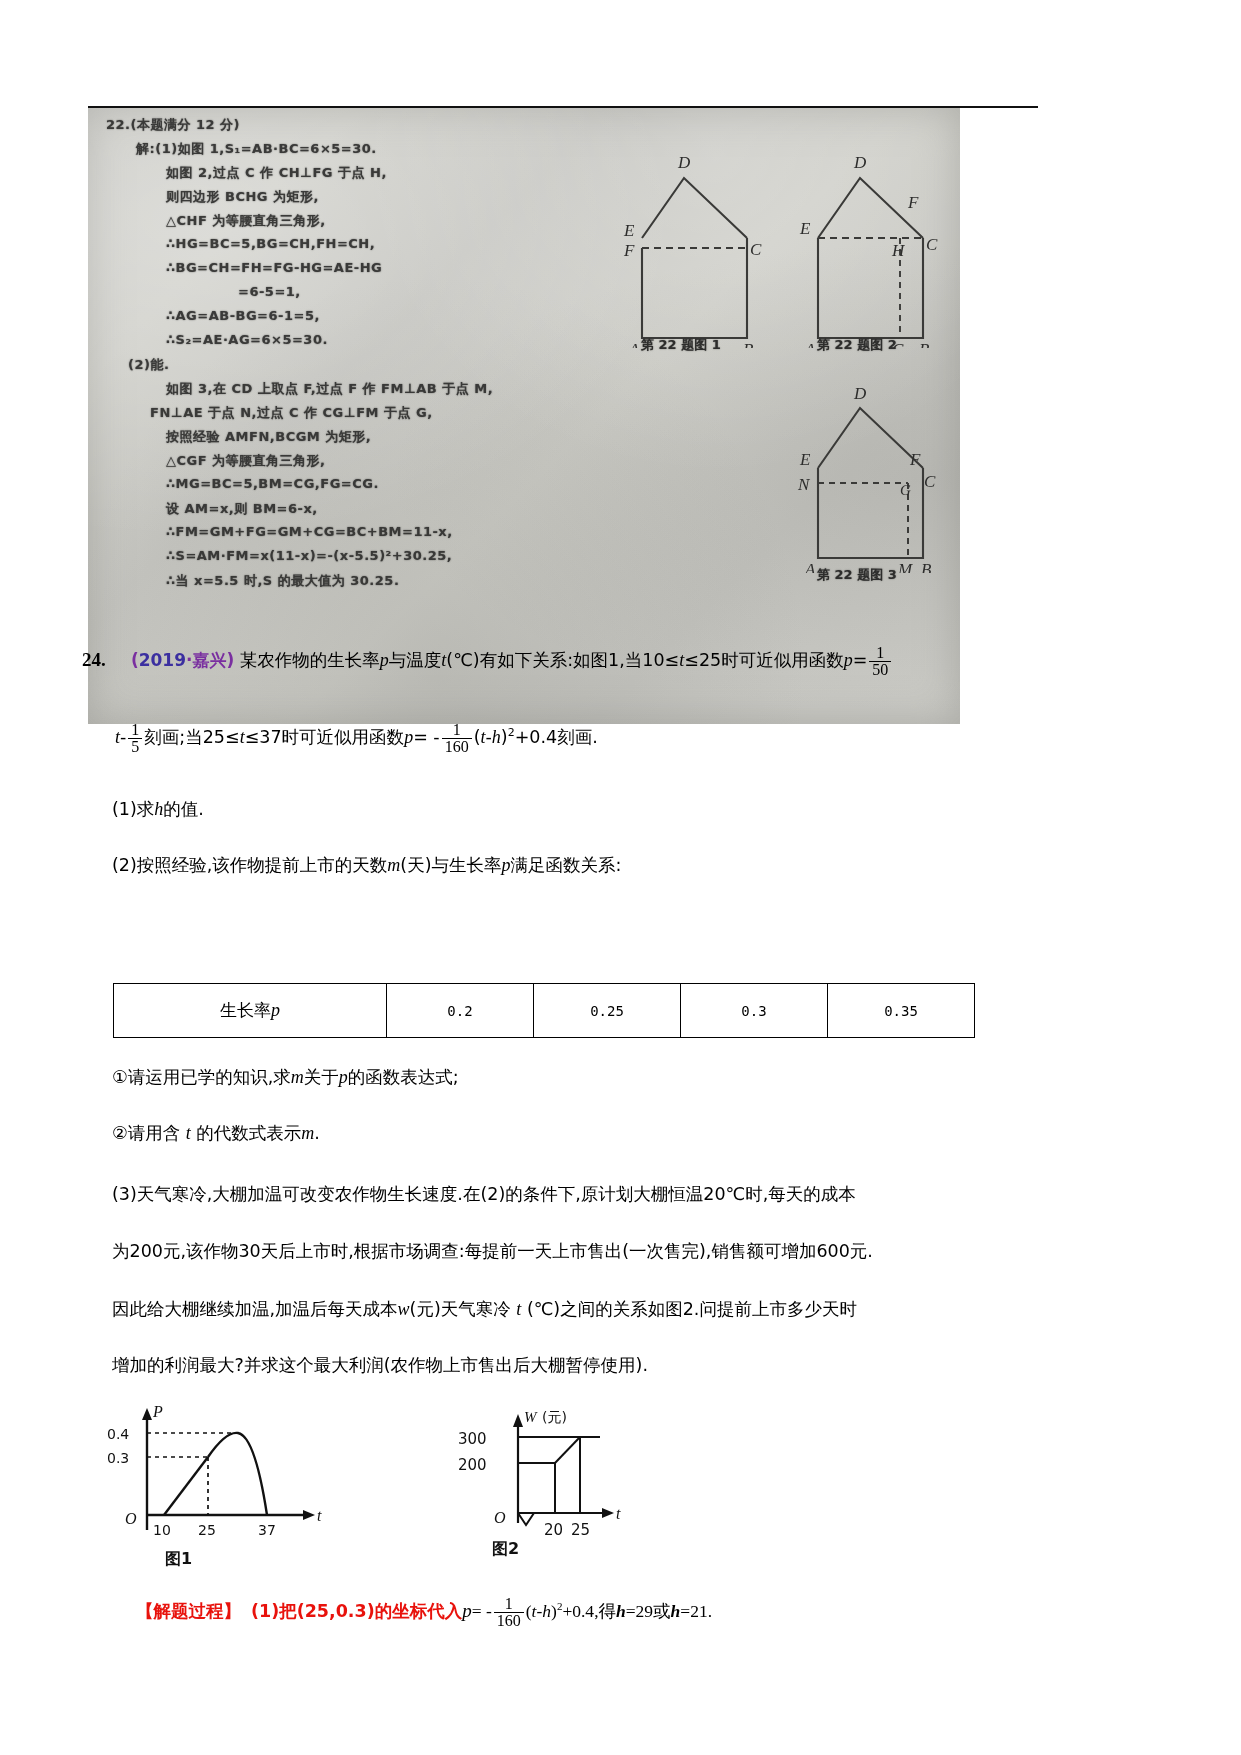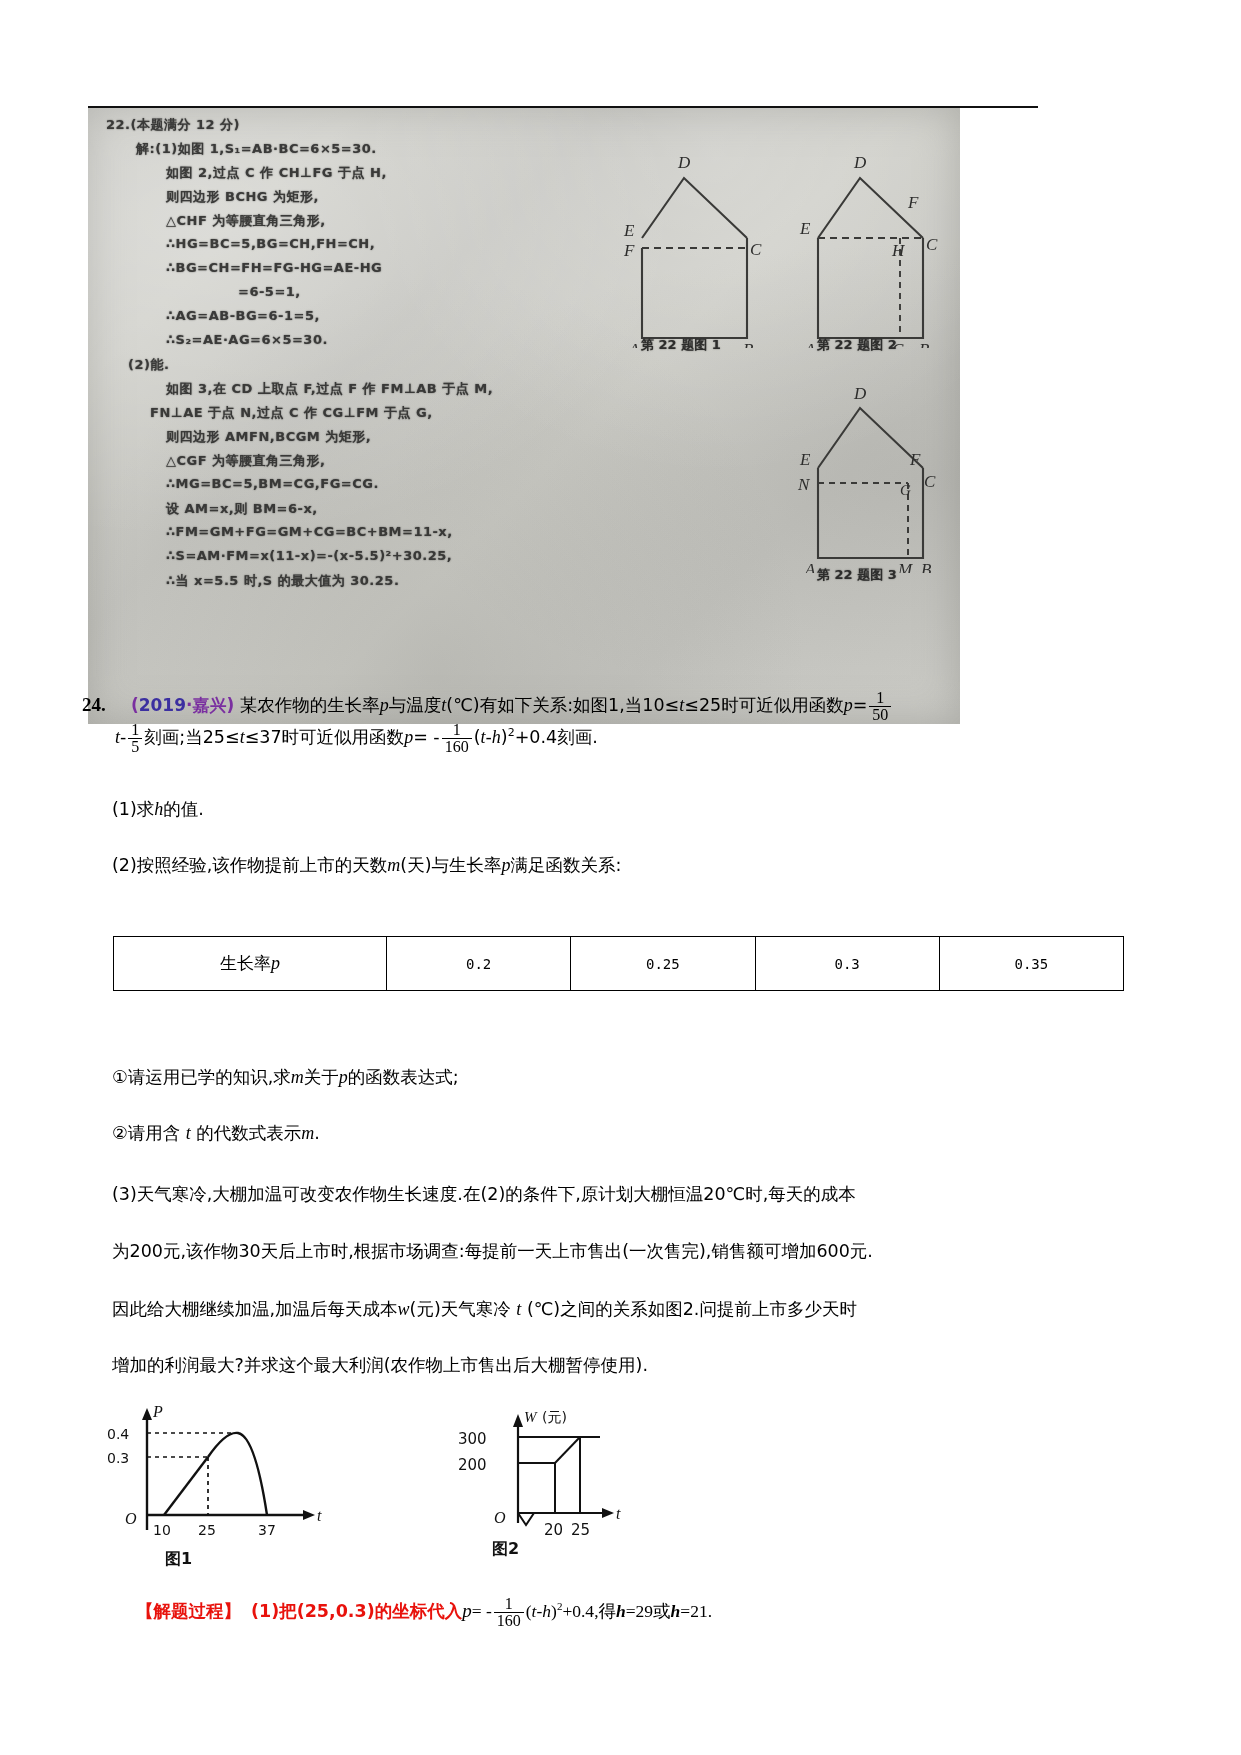--- a/index.html
+++ b/index.html
@@ -103,22 +103,22 @@
   }
   .frac .num { display: block; font-size: 16px; padding: 0 3px;}
   .frac .bar { display: block; border-top: 1.4px solid #000; height: 0; }
   .frac .den { display: block; font-size: 16px; padding: 0 3px;}
   .sup { font-size: 11px; vertical-align: super; }
 
   
   .tbl {
     position: absolute;
     left: 113px;
-    top: 936px;
-    width: 1011px;
+    top: 983px;
+    width: 862px;
     border-collapse: collapse;
     table-layout: fixed;
   }
   .tbl td {
     border: 1.4px solid #000;
     height: 53px;
     text-align: center;
     font-family: "DejaVu Sans", sans-serif;
     font-size: 17px;
     color: #000;
@@ -166,21 +166,21 @@
   <span class="ph-text ph-cn" style="left:78px; top:80px; font-size:13px;">则四边形 BCHG 为矩形,</span>
   <span class="ph-text ph-cn" style="left:78px; top:104px; font-size:13px;">△CHF 为等腰直角三角形,</span>
   <span class="ph-text ph-cn" style="left:78px; top:128px; font-size:13px;">∴HG=BC=5,BG=CH,FH=CH,</span>
   <span class="ph-text ph-cn" style="left:78px; top:152px; font-size:13px;">∴BG=CH=FH=FG-HG=AE-HG</span>
   <span class="ph-text ph-cn" style="left:150px; top:176px; font-size:13px;">=6-5=1,</span>
   <span class="ph-text ph-cn" style="left:78px; top:200px; font-size:13px;">∴AG=AB-BG=6-1=5,</span>
   <span class="ph-text ph-cn" style="left:78px; top:224px; font-size:13px;">∴S₂=AE·AG=6×5=30.</span>
   <span class="ph-text ph-cn" style="left:40px; top:248px; font-size:13px;">(2)能.</span>
   <span class="ph-text ph-cn" style="left:78px; top:272px; font-size:13px;">如图 3,在 CD 上取点 F,过点 F 作 FM⊥AB 于点 M,</span>
   <span class="ph-text ph-cn" style="left:62px; top:296px; font-size:13px;">FN⊥AE 于点 N,过点 C 作 CG⊥FM 于点 G,</span>
-  <span class="ph-text ph-cn" style="left:78px; top:320px; font-size:13px;">则四边形 AMFN,BCGM 为矩形,</span>
+  <span class="ph-text ph-cn" style="left:78px; top:320px; font-size:13px;">按照经验 AMFN,BCGM 为矩形,</span>
   <span class="ph-text ph-cn" style="left:78px; top:344px; font-size:13px;">△CGF 为等腰直角三角形,</span>
   <span class="ph-text ph-cn" style="left:78px; top:368px; font-size:13px;">∴MG=BC=5,BM=CG,FG=CG.</span>
   <span class="ph-text ph-cn" style="left:78px; top:392px; font-size:13px;">设 AM=x,则 BM=6-x,</span>
   <span class="ph-text ph-cn" style="left:78px; top:416px; font-size:13px;">∴FM=GM+FG=GM+CG=BC+BM=11-x,</span>
   <span class="ph-text ph-cn" style="left:78px; top:440px; font-size:13px;">∴S=AM·FM=x(11-x)=-(x-5.5)²+30.25,</span>
   <span class="ph-text ph-cn" style="left:78px; top:464px; font-size:13px;">∴当 x=5.5 时,S 的最大值为 30.25.</span>
 
   <div class="fig" style="left:524px; top:30px;">
     <svg width="170" height="210" viewBox="0 0 170 210">
       <polyline points="30,110 30,200 135,200 135,100" fill="none" stroke="#3a3a38" stroke-width="2.1"></polyline>
@@ -227,21 +227,21 @@
       <text x="112" y="122" font-family="Liberation Serif, serif" font-style="italic" font-size="15" fill="#2d2d2c">G</text>
       <text x="136" y="114" font-family="Liberation Serif, serif" font-style="italic" font-size="17" fill="#2d2d2c">C</text>
       <text x="17" y="202" font-family="Liberation Serif, serif" font-style="italic" font-size="17" fill="#2d2d2c">A</text>
       <text x="110" y="202" font-family="Liberation Serif, serif" font-style="italic" font-size="17" fill="#2d2d2c">M</text>
       <text x="133" y="202" font-family="Liberation Serif, serif" font-style="italic" font-size="17" fill="#2d2d2c">B</text>
     </svg>
   </div>
   <span class="fig-cap" style="left:729px; top:458px;">第 22 题图 3</span>
 </div>
 
-<div class="q-line" style="left:82px; top:645px;margin-top:45px;">
+<div class="q-line" style="left:82px; top:645px;">
   <span class="qnum">24.</span>
   <span style="display:inline-block;width:14px;"></span>
   <span class="src">(<span class="yr">2019</span><span>·</span><span>嘉兴</span>)</span>
   <span>某农作物的生长率</span><span class="mi">p</span><span>与温度</span><span class="mi">t</span><span>(℃)有如下关系:如图1,当10≤</span><span class="mi">t</span><span>≤25时可近似用函数</span><span class="mi">p</span><span>=</span><span class="frac"><span class="num">1</span><span class="bar"></span><span class="den">50</span></span>
 </div>
 
 <div class="q-line" style="left:115px; top:722px;">
   <span class="mi">t</span><span>-</span><span class="frac"><span class="num">1</span><span class="bar"></span><span class="den">5</span></span><span>刻画;当25≤</span><span class="mi">t</span><span>≤37时可近似用函数</span><span class="mi">p</span><span>= -</span><span class="frac"><span class="num">1</span><span class="bar"></span><span class="den">160</span></span><span>(</span><span class="mi">t</span><span>-</span><span class="mi">h</span><span>)</span><span class="sup">2</span><span>+0.4刻画.</span>
 </div>
 

